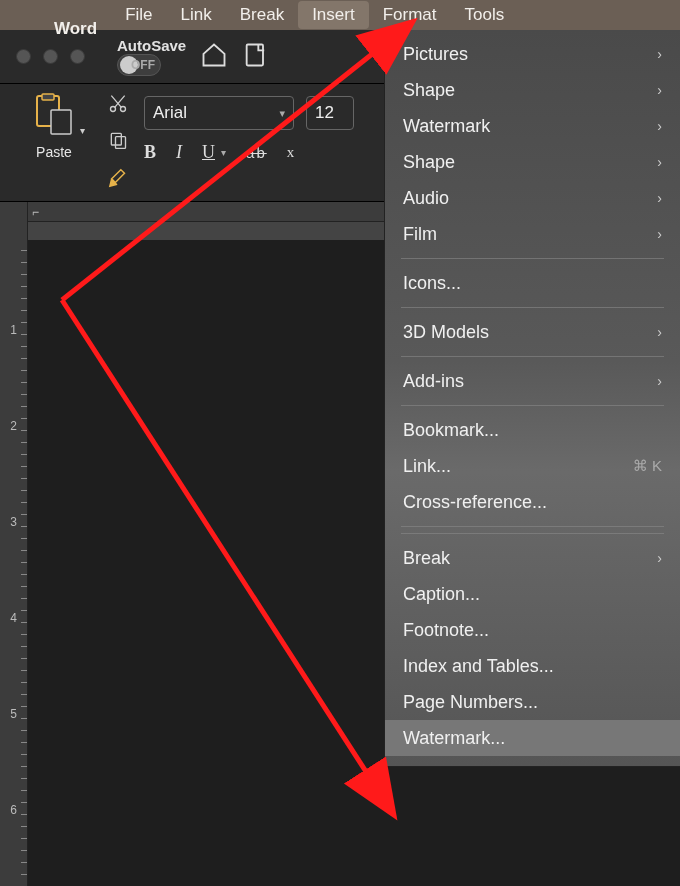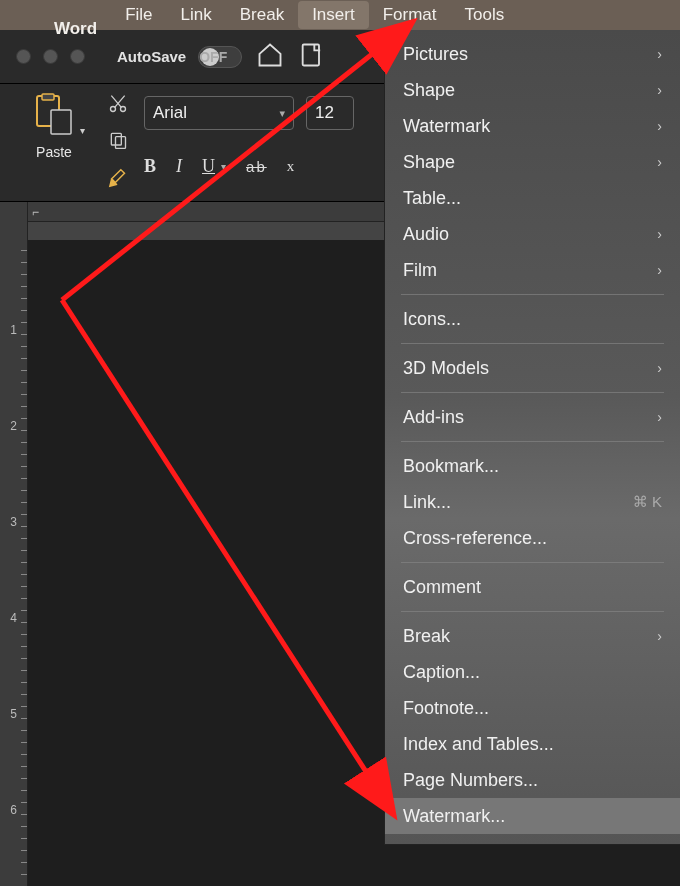--- a/index.html
+++ b/index.html
@@ -9,35 +9,35 @@
   .menubar { height: 30px; background: #6b5f55; display: flex; align-items: center; padding-left: 18px; gap: 0; font-size: 17px; color: #f2efeb; }
   .menubar .apple { font-size: 20px; margin-right: 22px; }
   .menubar .mi { padding: 4px 14px; border-radius: 4px; user-select: none; }
   .menubar .mi.app { font-weight: 700; margin-top: 28px; }
   .menubar .mi.active { background: #8a7c6fcc; }
   
   
   .titlebar { height: 54px; background: #2a2a2a; display: flex; align-items: center; padding: 0 16px; gap: 14px; border-bottom: 1px solid #000; }
   .traffic { display: flex; gap: 12px; }
   .traffic .dot { width: 15px; height: 15px; border-radius: 50%; background: #555; border: 1px solid #3a3a3a; }
-  .autosave { display: flex; align-items: center; gap: 12px; font-weight: 700; color: #e2e2e2; font-size: 15px; margin-left: 18px; }
+  .autosave { display: flex; gap: 0; font-weight: 700; color: #e2e2e2; font-size: 15px; margin-left: 18px; flex-direction: column; }
   .switch { width: 44px; height: 22px; border-radius: 11px; background: #3e3e3e; border: 1px solid #555; position: relative; display: flex; align-items: center; }
   .switch .knob { width: 18px; height: 18px; border-radius: 50%; background: #ccc; position: absolute; left: 2px; }
-  .switch .off { position: absolute; right: 14px; font-size: 14px; color: #aaa; font-weight: 700; }
+  .switch .off { position: absolute; right: 5px; font-size: 12px; color: #aaa; font-weight: 700; }
   .home-icon svg, .folder-icon svg { stroke: #ddd; fill: none; }
   
   
   .ribbon { height: 118px; background: #2a2a2a; display: flex; align-items: stretch; padding: 8px 14px 0 14px; gap: 14px; border-bottom: 1px solid #000; }
   .paste-group { display: flex; flex-direction: column; align-items: center; width: 80px; }
   .paste-icon { width: 46px; height: 46px; position: relative; }
   .paste-caret { font-size: 10px; color: #ccc; position: absolute; right: -8px; bottom: 2px; }
   .paste-label { font-size: 14px; color: #e6e6e6; margin-top: 6px; }
   .mini-col { display: flex; flex-direction: column; justify-content: flex-start; gap: 16px; padding-top: 2px; }
   .mini-col svg { display: block; }
-  .font-group { display: flex; flex-direction: column; gap: 26px; padding-top: 4px; }
+  .font-group { display: flex; flex-direction: column; gap: 12px; padding-top: 4px; }
   .font-row1 { display: flex; gap: 12px; }
   .font-select { width: 150px; height: 34px; background: #2a2a2a; border: 1px solid #666; border-radius: 4px; display: flex; align-items: center; justify-content: space-between; padding: 0 8px; font-size: 17px; color: #eee; }
   .size-select { width: 48px; height: 34px; background: #2a2a2a; border: 1px solid #666; border-radius: 4px; display: flex; align-items: center; padding: 0 8px; font-size: 17px; color: #eee; }
   .font-row2 { display: flex; align-items: center; gap: 20px; font-size: 18px; color: #ddd; }
   .format-btn { font-family: Georgia, serif; cursor: default; }
   .bold { font-weight: 800; }
   .italic { font-style: italic; }
   .underline { text-decoration: underline; }
   .drop-caret { font-size: 10px; color: #aaa; margin-left: -14px; }
   .strike { text-decoration: line-through; font-family: sans-serif; font-size: 15px; letter-spacing: 2px; }
@@ -237,23 +237,20 @@
     </div>
     <div class="dditem">
       <span class="label">Watermark</span>
       <span class="chev">›</span>
     </div>
     <div class="dditem">
       <span class="label">Shape</span>
       <span class="chev">›</span>
     </div>
     <div class="dditem">
-      <span class="label">Table...</span>
-    </div>
-    <div class="dditem">
       <span class="label">Audio</span>
       <span class="chev">›</span>
     </div>
     <div class="dditem">
       <span class="label">Film</span>
       <span class="chev">›</span>
     </div>
     <div class="ddsep"></div>
     <div class="dditem">
       <span class="label">Icons...</span>
@@ -273,23 +270,20 @@
       <span class="label">Bookmark...</span>
     </div>
     <div class="dditem">
       <span class="label">Link...</span>
       <span class="shortcut">⌘ K</span>
     </div>
     <div class="dditem">
       <span class="label">Cross-reference...</span>
     </div>
     <div class="ddsep"></div>
-    <div class="dditem">
-      <span class="label">Comment</span>
-    </div>
     <div class="ddsep"></div>
     <div class="dditem">
       <span class="label">Break</span>
       <span class="chev">›</span>
     </div>
     <div class="dditem">
       <span class="label">Caption...</span>
     </div>
     <div class="dditem">
       <span class="label">Footnote...</span>

